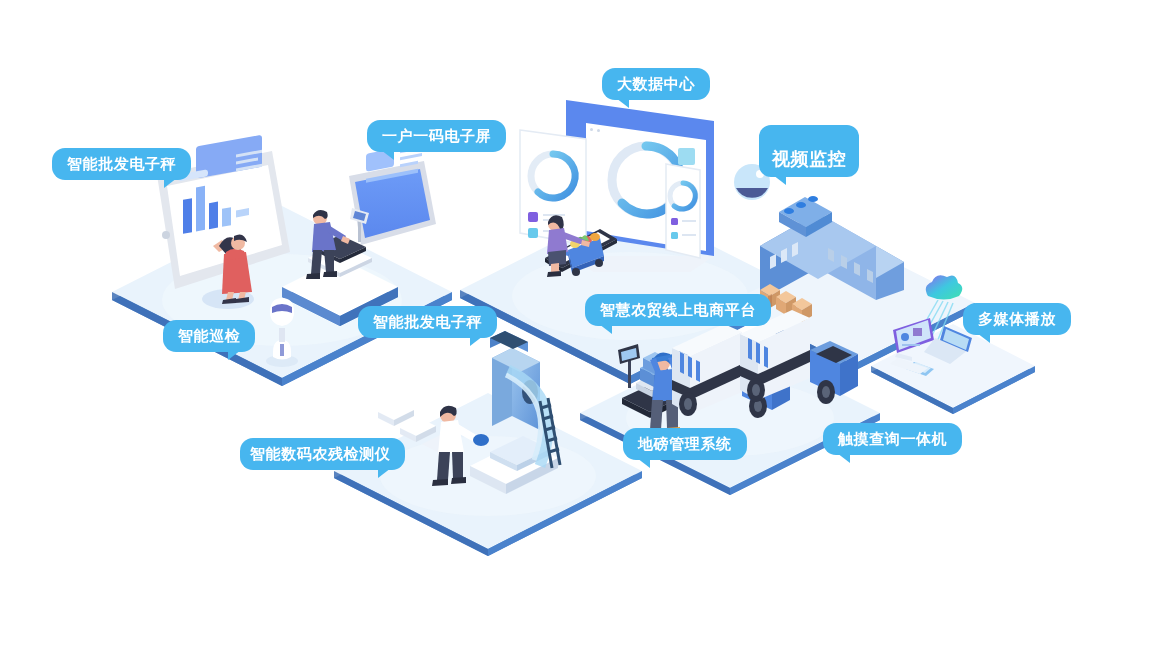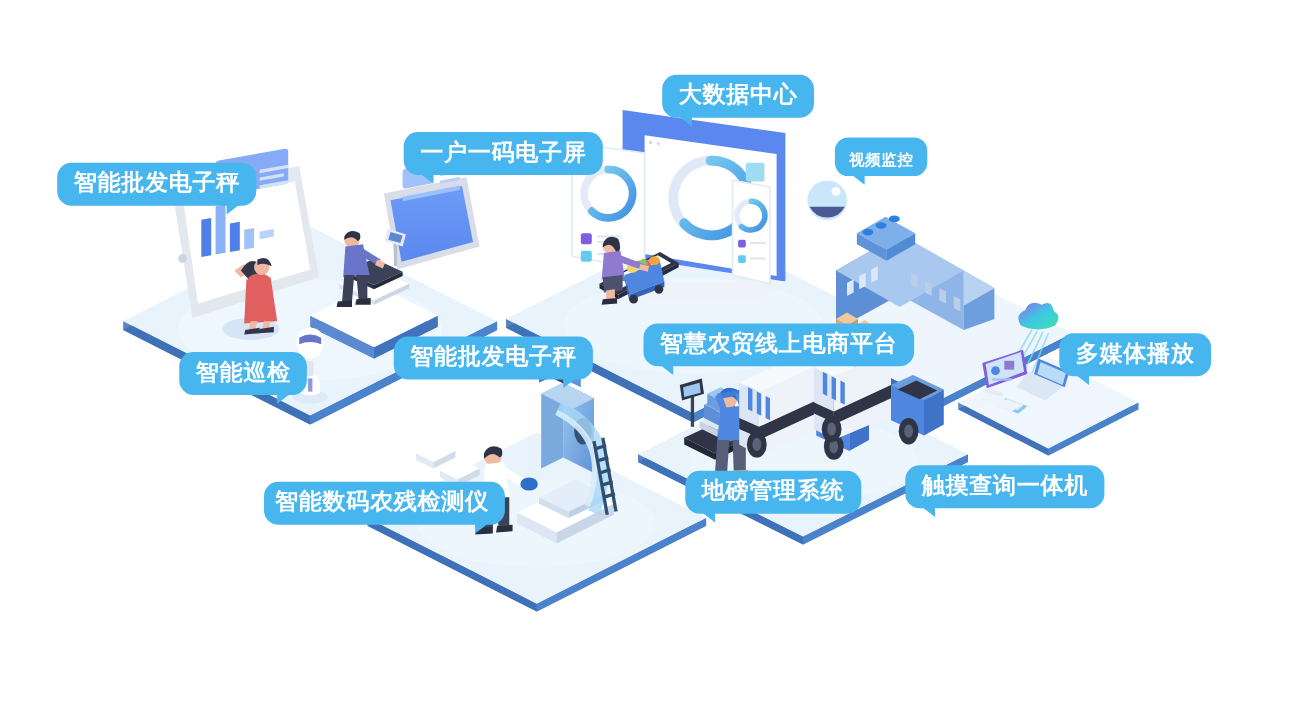--- a/index.html
+++ b/index.html
@@ -20,21 +20,21 @@
   
   .bubble{
     position:absolute;
     display:inline-flex;
     align-items:center;
     justify-content:center;
     background:#47b6ef;
     color:#ffffff;
     border-radius:13px;
     padding:7px 15px 8px 15px;
-    font-size:21px;
+    font-size:15px;
     font-weight:bold;
     letter-spacing:.6px;
     line-height:1.15;
     white-space:nowrap;
     box-sizing:border-box;
     user-select:none;
   }
   .bubble::after{
     content:"";
     position:absolute;
@@ -47,21 +47,21 @@
     left:14px;
     border-width:10px 0 0 13px;
     border-color:#47b6ef transparent transparent transparent;
   }
   
   .bubble.tr::after{
     right:14px;
     border-width:10px 13px 0 0;
     border-color:#47b6ef transparent transparent transparent;
   }
-  .bubble.small{font-size:14px;padding:12px 13px 7px 13px;border-radius:12px;}
+  .bubble.small{font-size:18px;padding:24px 13px 7px 13px;border-radius:12px;}
 </style>
 </head>
 <body>
 
 <div id="stage">
 
   <div id="scene">
   <svg viewBox="0 0 1175 656" xmlns="http://www.w3.org/2000/svg">
     <defs>
       <linearGradient id="gMon" x1="0" y1="0" x2="1" y2="1">

